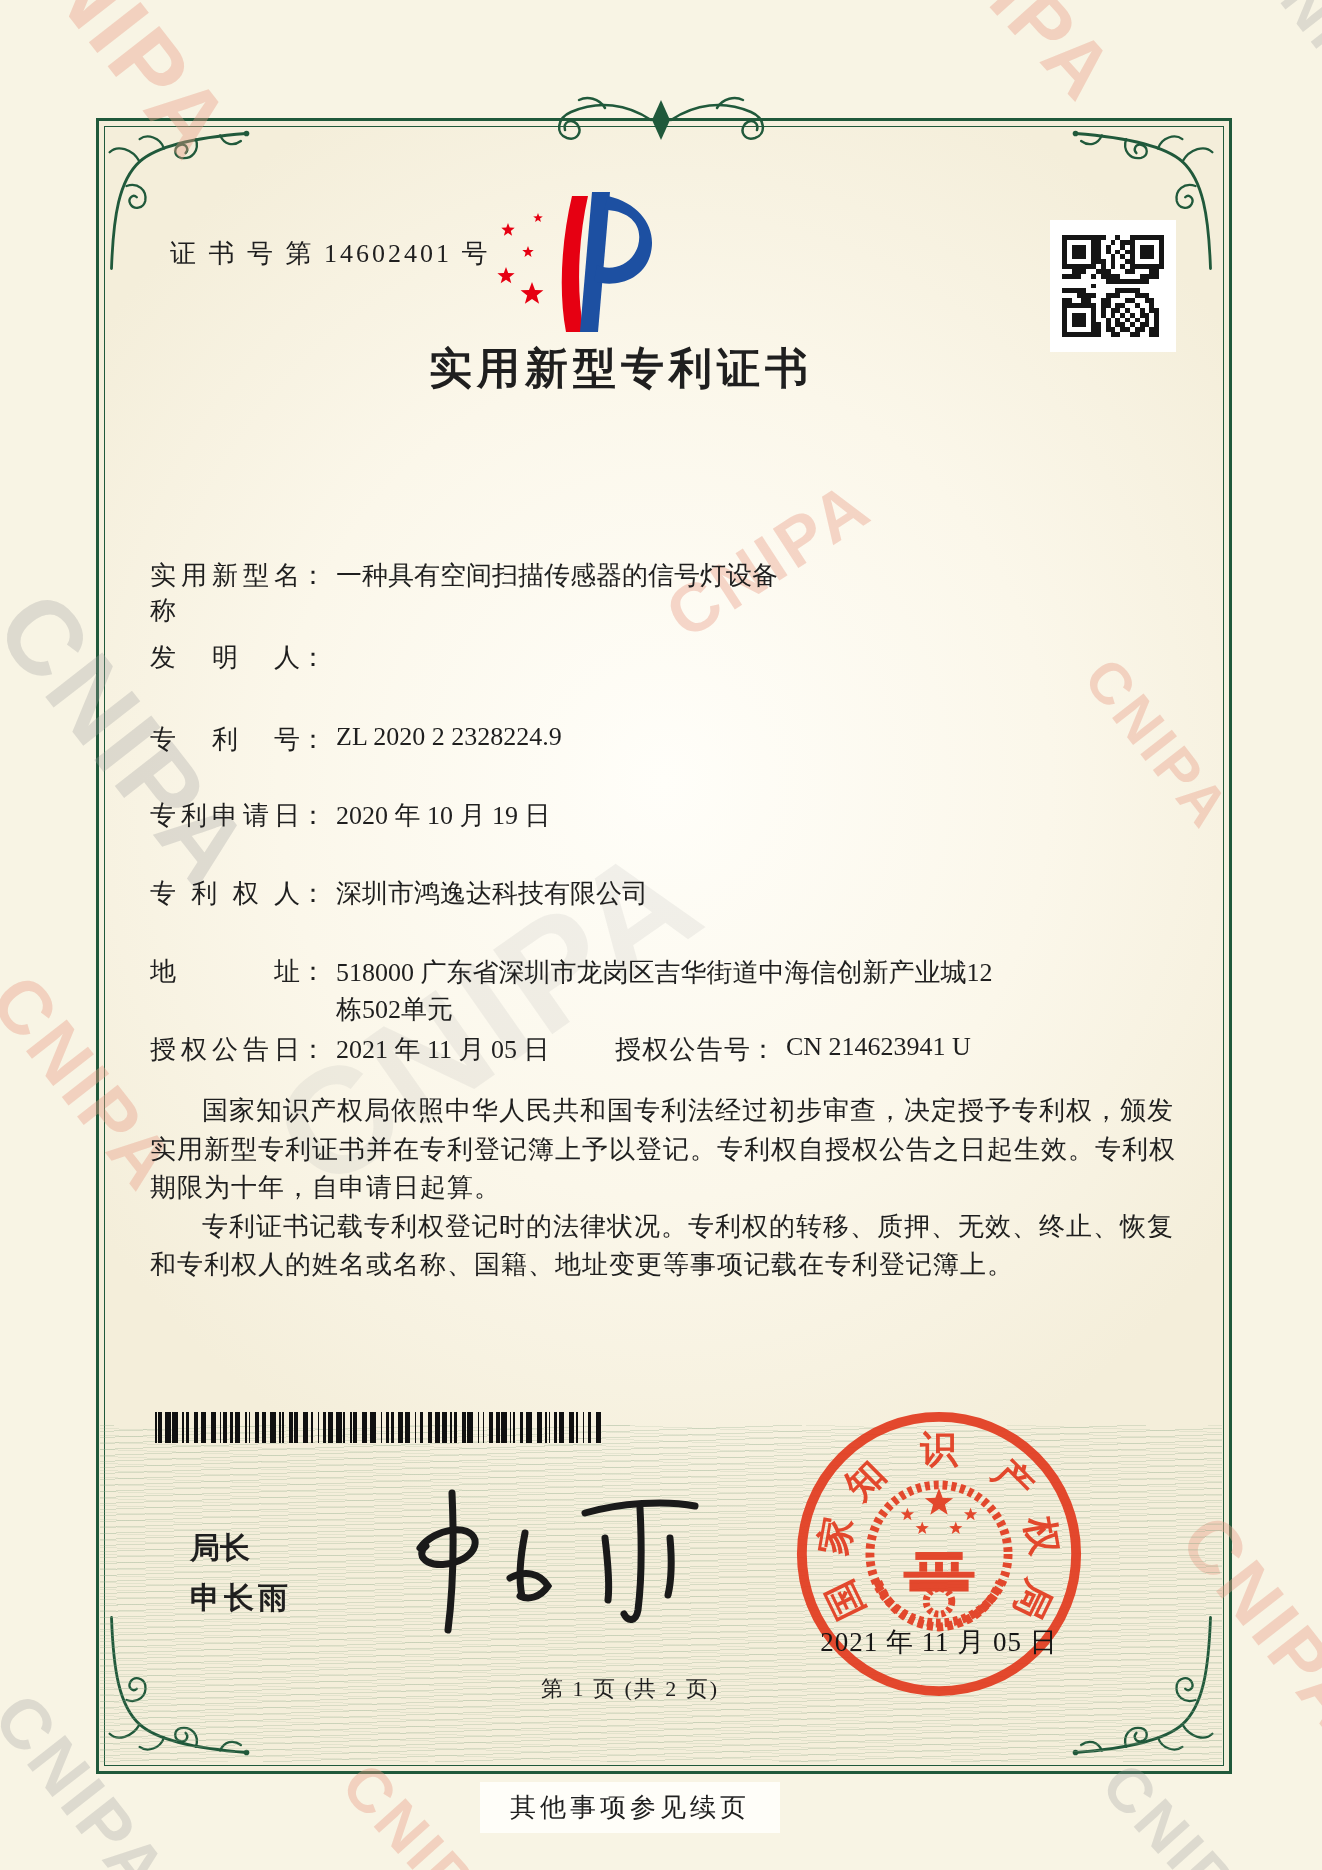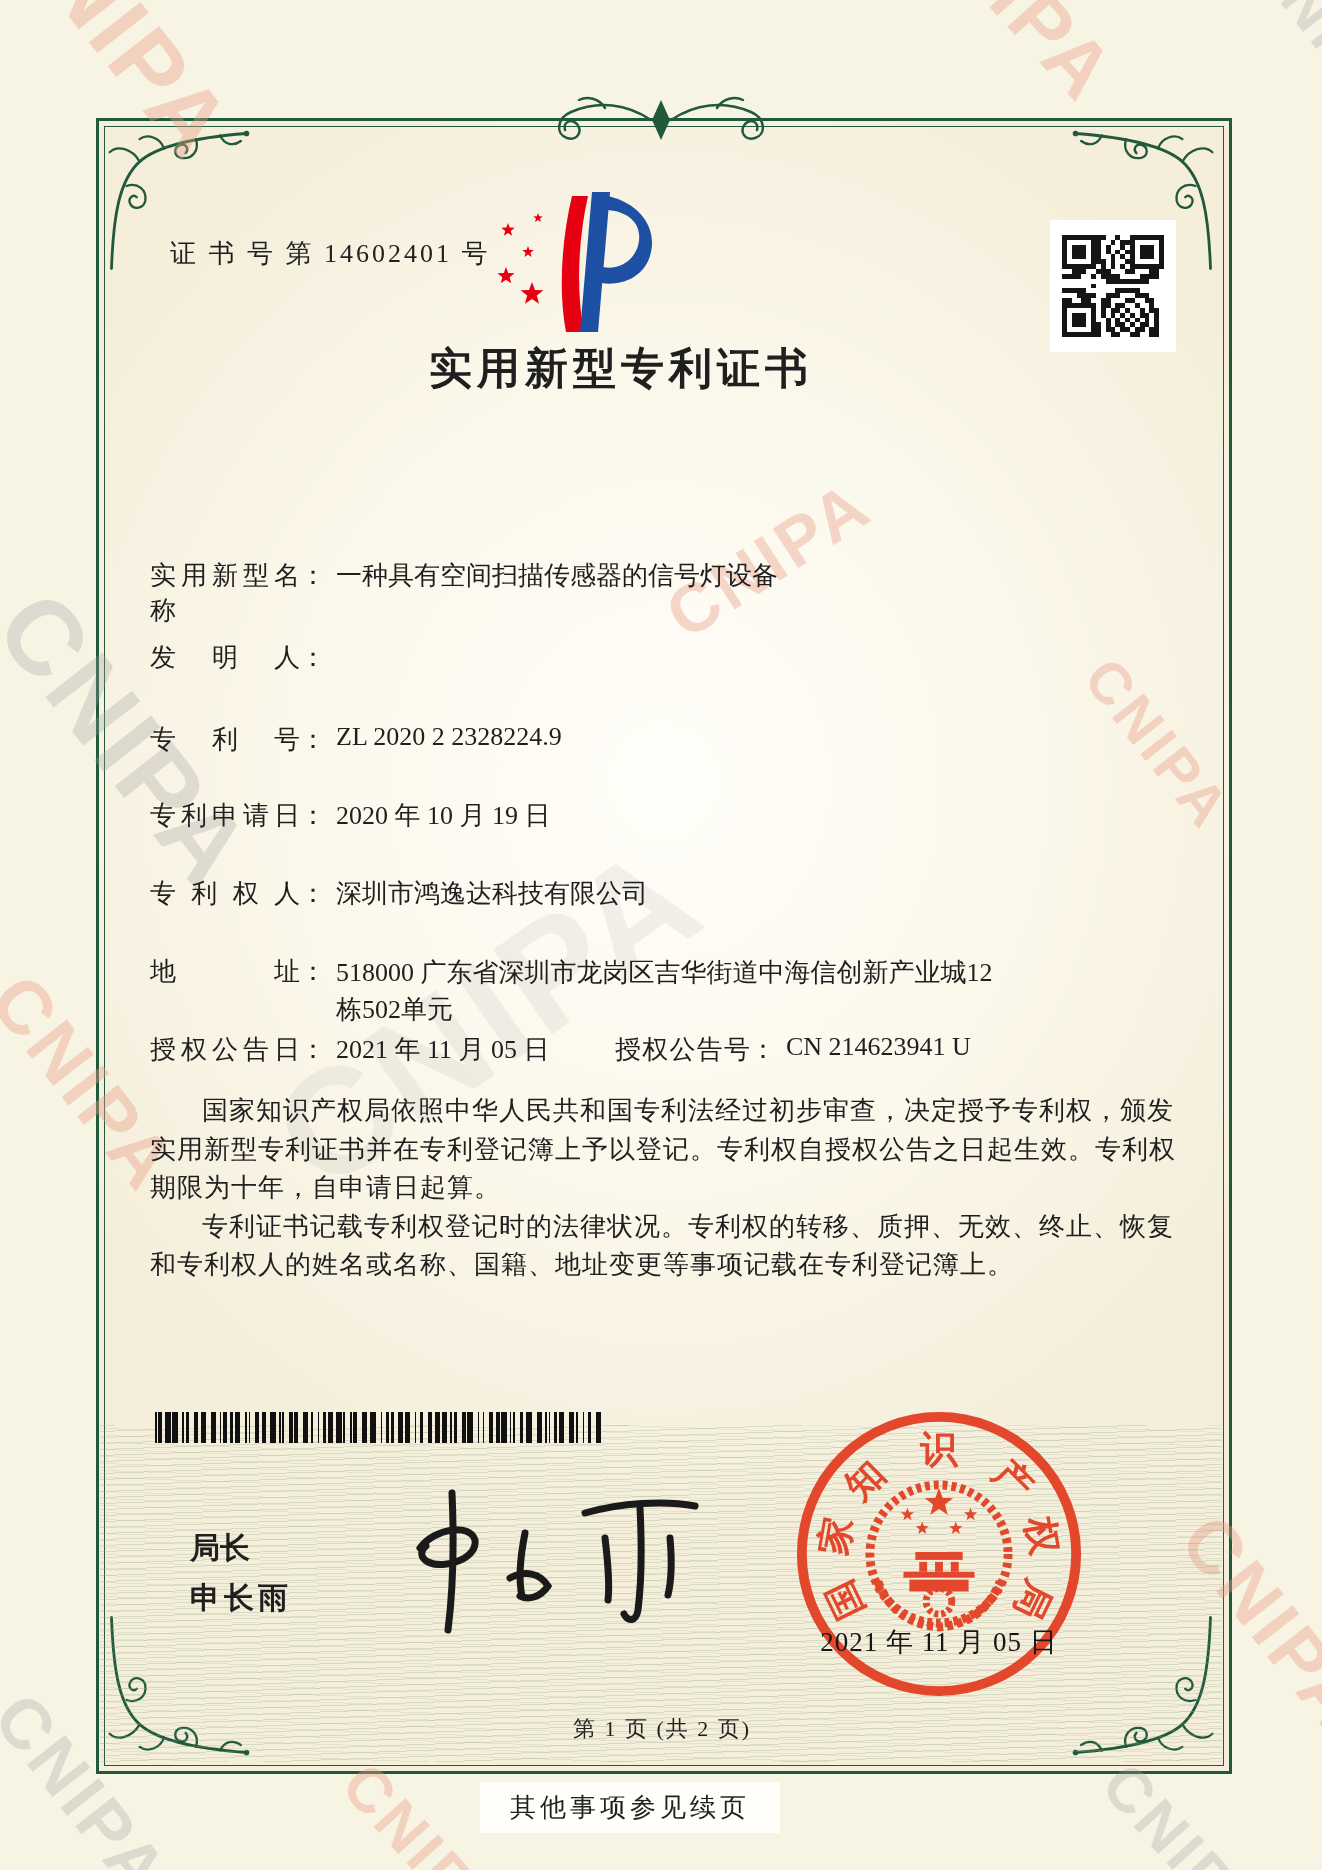--- a/index.html
+++ b/index.html
@@ -63,22 +63,22 @@
              font-family:"Liberation Sans","DejaVu Sans",sans-serif;}
   .sig-name{position:absolute;left:190px;top:1578px;font-size:30px;font-weight:600;z-index:2;
             font-family:"Liberation Sans","DejaVu Sans",sans-serif;letter-spacing:4px;}
   .signature{position:absolute;left:390px;top:1478px;width:330px;height:170px;z-index:3;}
   .seal{position:absolute;left:791px;top:1406px;width:296px;height:296px;z-index:3;opacity:.93;}
   #seal-ring text{font-size:38px;font-weight:bold;fill:var(--seal-red,#e23c20);
                   text-anchor:middle;dominant-baseline:central;
                   font-family:"Liberation Serif","DejaVu Serif",serif;}
   .seal-date{position:absolute;left:791px;top:1624px;width:296px;text-align:center;
              font-size:27px;letter-spacing:1px;color:#161616;z-index:4;}
-  .page-info{position:absolute;left:96px;top:1714px;width:1068px;text-align:center;
-             font-size:22px;letter-spacing:2px;z-index:2;margin-left:32px;}
+  .page-info{position:absolute;left:96px;top:1674px;width:1068px;text-align:center;
+             font-size:22px;letter-spacing:2px;z-index:2;}
   .continuation{position:absolute;left:96px;top:1782px;width:1068px;text-align:center;z-index:2;}
   .continuation span{display:inline-block;background:rgba(255,255,251,.9);
                      padding:8px 30px;font-size:26px;letter-spacing:4px;}
 </style>
 </head>
 <body>
 
 <svg width="0" height="0" style="position:absolute">
   <defs>
     <g id="cf" fill="none" stroke="var(--border-green,#20593b)" stroke-width="3" stroke-linecap="round">

